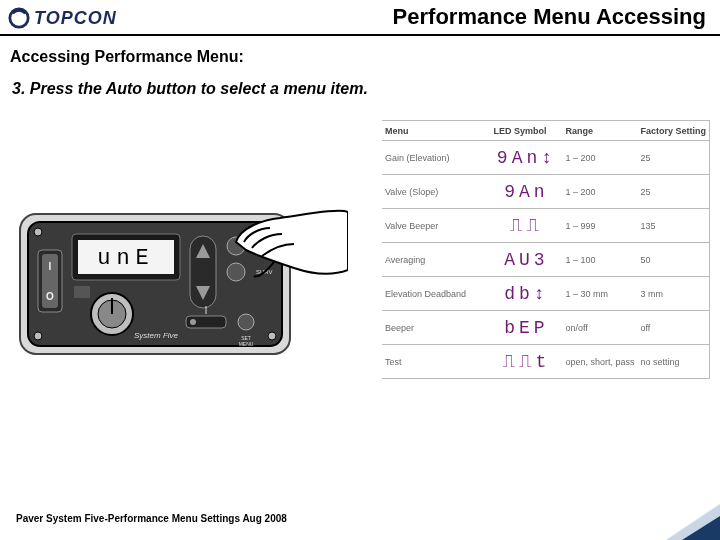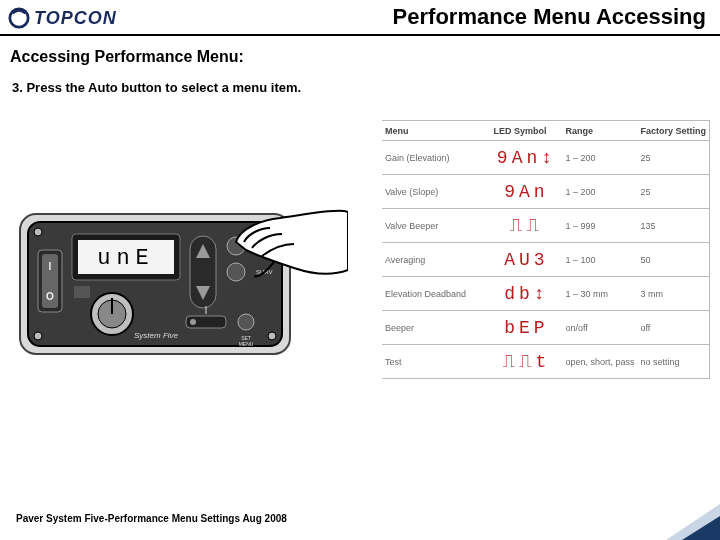--- a/index.html
+++ b/index.html
@@ -29,21 +29,21 @@
   .rule {
     position: absolute; left: 0; right: 0; top: 34px;
     border-top: 2px solid #000;
   }
   .subtitle {
     position: absolute; left: 10px; top: 40px;
     font-weight: 700; font-size: 16px; margin-top: 8px;
   }
   .step {
     position: absolute; left: 12px; top: 80px;
-    font-weight: 700; font-size: 13px;
+    font-weight: 700; font-size: 16px; font-style: italic;
   }
   .panel-wrap {
     position: absolute; left: 18px; top: 198px;
     width: 330px;
   }
   .panel-ill {
     width: 100%;
   }
   .table-wrap {
     position: absolute; left: 382px; top: 120px;
@@ -58,21 +58,21 @@
     padding: 4px 3px; vertical-align: middle; text-align: left;
     height: 34px;
   }
   .tbl th { font-weight: 700; color: #444; height: 20px; white-space: nowrap;}
   .tbl td.sym { text-align: center; width: 72px; }
   .tbl td.rng { width: 72px; white-space: nowrap;}
   .tbl td.fac { width: 62px; white-space: nowrap;}
   .seg7 {
     font-family: "Courier New", monospace;
     font-size: 18px; letter-spacing: 4px;
-    color: #b91c1c; filter: blur(.3px);
+    color: #701a75; filter: blur(.3px);
   }
   .footer {
     position: absolute; left: 16px; bottom: 16px;
     font-size: 10px; font-weight: 700; margin-top: 47px;
   }
   .corner-tri {
     position: absolute; right: 0; bottom: 0;
     width: 0; height: 0;
     border-left: 54px solid transparent;
     border-bottom: 36px solid #c9d6e6;

